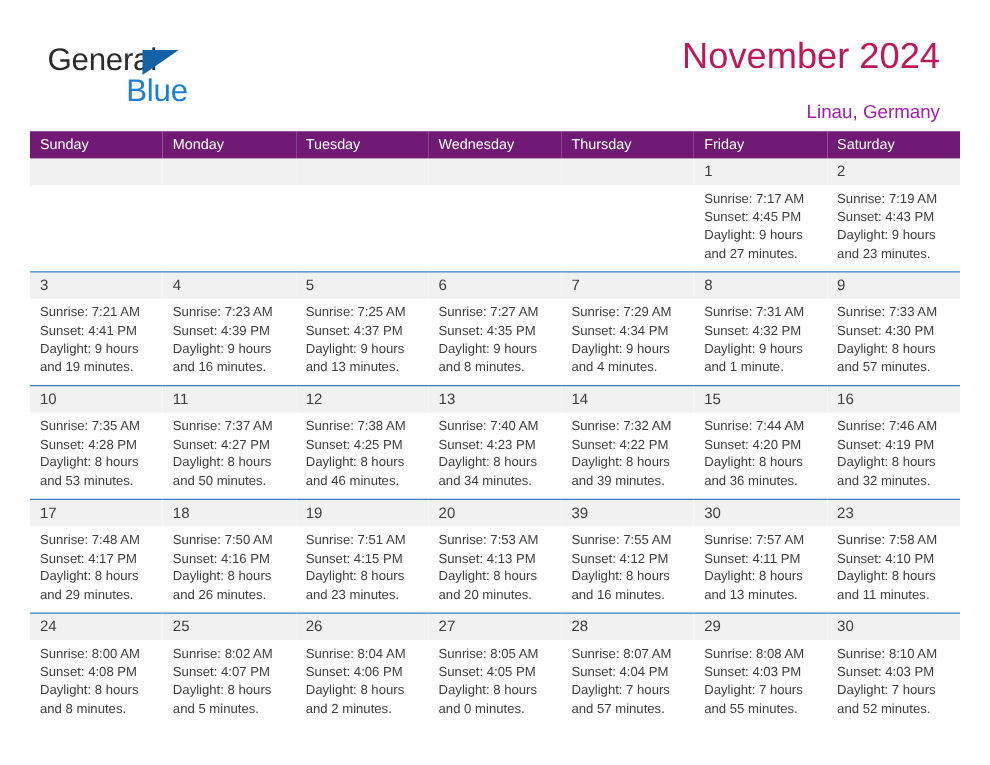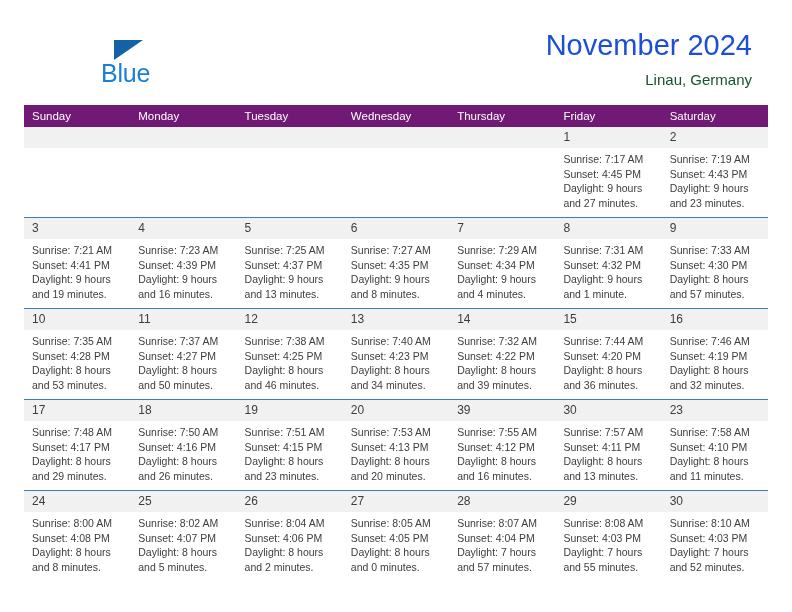--- a/index.html
+++ b/index.html
@@ -64,29 +64,29 @@
   }
 
   .title-wrap {
     position: absolute;
     right: 16px;
     top: 0;
     text-align: right;
   }
   .cal-title {
     font-size: 29px;
-    color: #1d4ed8;
+    color: #be185d;
     line-height: 34px;
     white-space: nowrap;
   }
   .cal-subtitle {
     font-size: 15px;
-    color: #14532d;
+    color: #a21caf;
     line-height: 20px;
-    margin-top: 8px;
+    margin-top: 18px;
     white-space: nowrap;
   }
 
   
   .calendar {
     position: absolute;
     left: 24px;
     top: 105px;
     width: 744px;
     border-collapse: collapse;
@@ -136,20 +136,21 @@
   }
 </style>
 </head>
 <body>
 
 <div class="page">
 
   <div class="header">
 
     <div class="logo">
+      <span class="logo-general">General</span>
       <span class="logo-tri"></span>
       <span class="logo-blue">Blue</span>
     </div>
 
     <div class="title-wrap">
       <div class="cal-title">November 2024</div>
       <div class="cal-subtitle">Linau, Germany</div>
     </div>
 
   </div>

